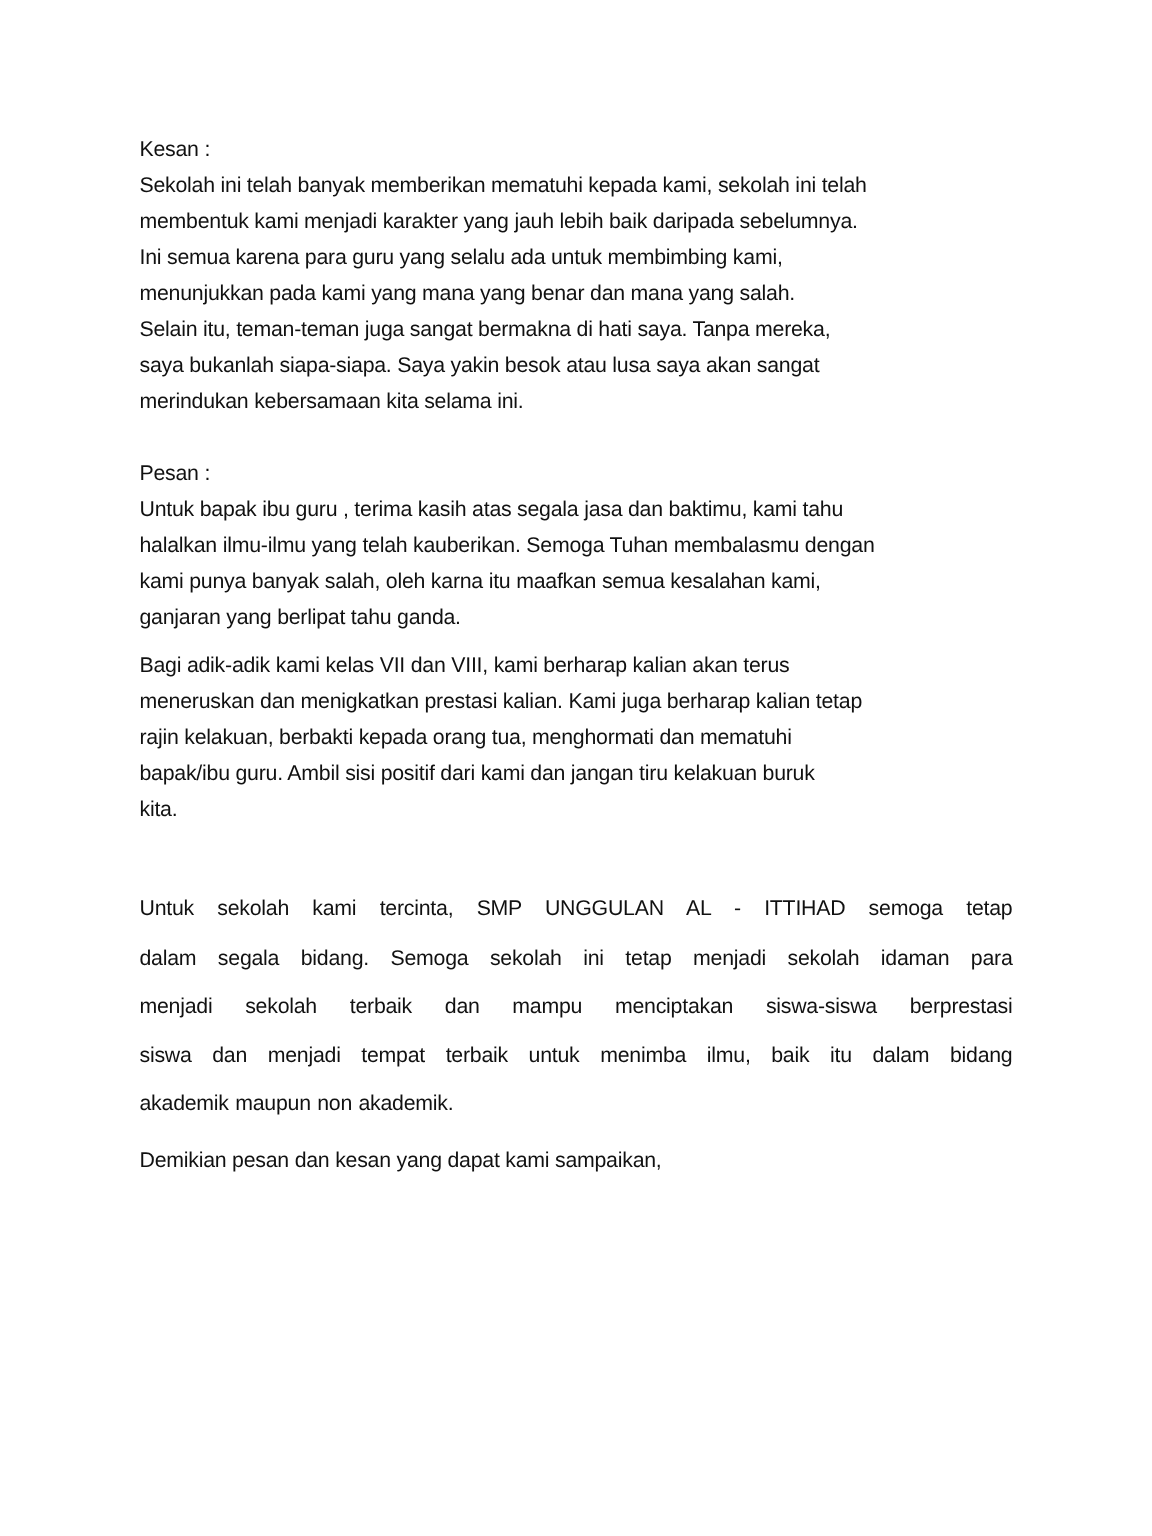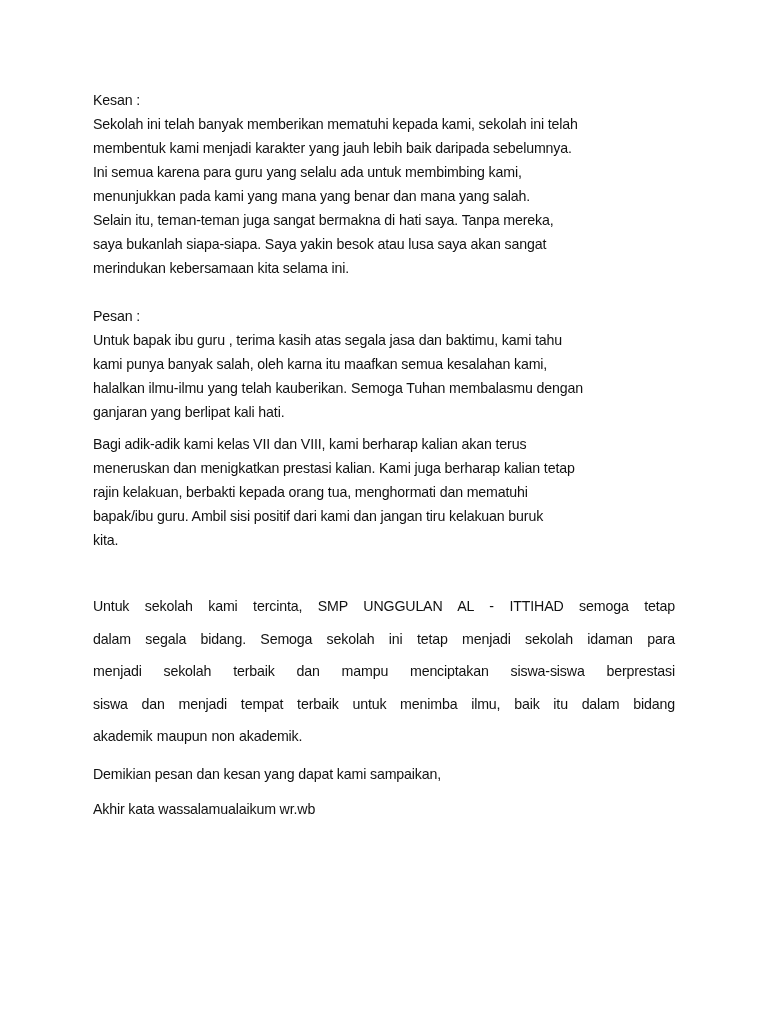--- a/index.html
+++ b/index.html
@@ -75,23 +75,23 @@
       <span class="line">saya bukanlah siapa-siapa. Saya yakin besok atau lusa saya akan sangat</span>
       <span class="line">merindukan kebersamaan kita selama ini.</span>
     </div>
 
     <div class="gap-md"></div>
 
     <div>
       <span class="line">Pesan :</span>
       <div>
         <span class="line">Untuk bapak ibu guru , terima kasih atas segala jasa dan baktimu, kami tahu</span>
+        <span class="line">halalkan ilmu-ilmu yang telah kauberikan. Semoga Tuhan membalasmu dengan</span>
         <span class="line">kami punya banyak salah, oleh karna itu maafkan semua kesalahan kami,</span>
-        <span class="line">halalkan ilmu-ilmu yang telah kauberikan. Semoga Tuhan membalasmu dengan</span>
-        <span class="line">ganjaran yang berlipat kali hati.</span>
+        <span class="line">ganjaran yang berlipat tahu ganda.</span>
       </div>
 
       <div class="gap-sm"></div>
 
       <div>
         <span class="line">Bagi adik-adik kami kelas VII dan VIII, kami berharap kalian akan terus</span>
         <span class="line">meneruskan dan menigkatkan prestasi kalian. Kami juga berharap kalian tetap</span>
         <span class="line">rajin kelakuan, berbakti kepada orang tua, menghormati dan mematuhi</span>
         <span class="line">bapak/ibu guru. Ambil sisi positif dari kami dan jangan tiru kelakuan buruk</span>
         <span class="line">kita.</span>
@@ -105,17 +105,16 @@
         <span class="jline">menjadi sekolah terbaik dan mampu menciptakan siswa-siswa berprestasi</span>
         <span class="jline">siswa dan menjadi tempat terbaik untuk menimba ilmu, baik itu dalam bidang</span>
         <span class="jline last">akademik maupun non akademik.</span>
       </div>
     </div>
 
     <div>
       <div style="height:14px"></div>
       <span class="line">Demikian pesan dan kesan yang dapat kami sampaikan,</span>
       <div style="height:11px"></div>
-      <span class="line">Akhir kata wassalamualaikum wr.wb</span>
     </div>
 
   </div>
 </div>
 
 </body></html>

